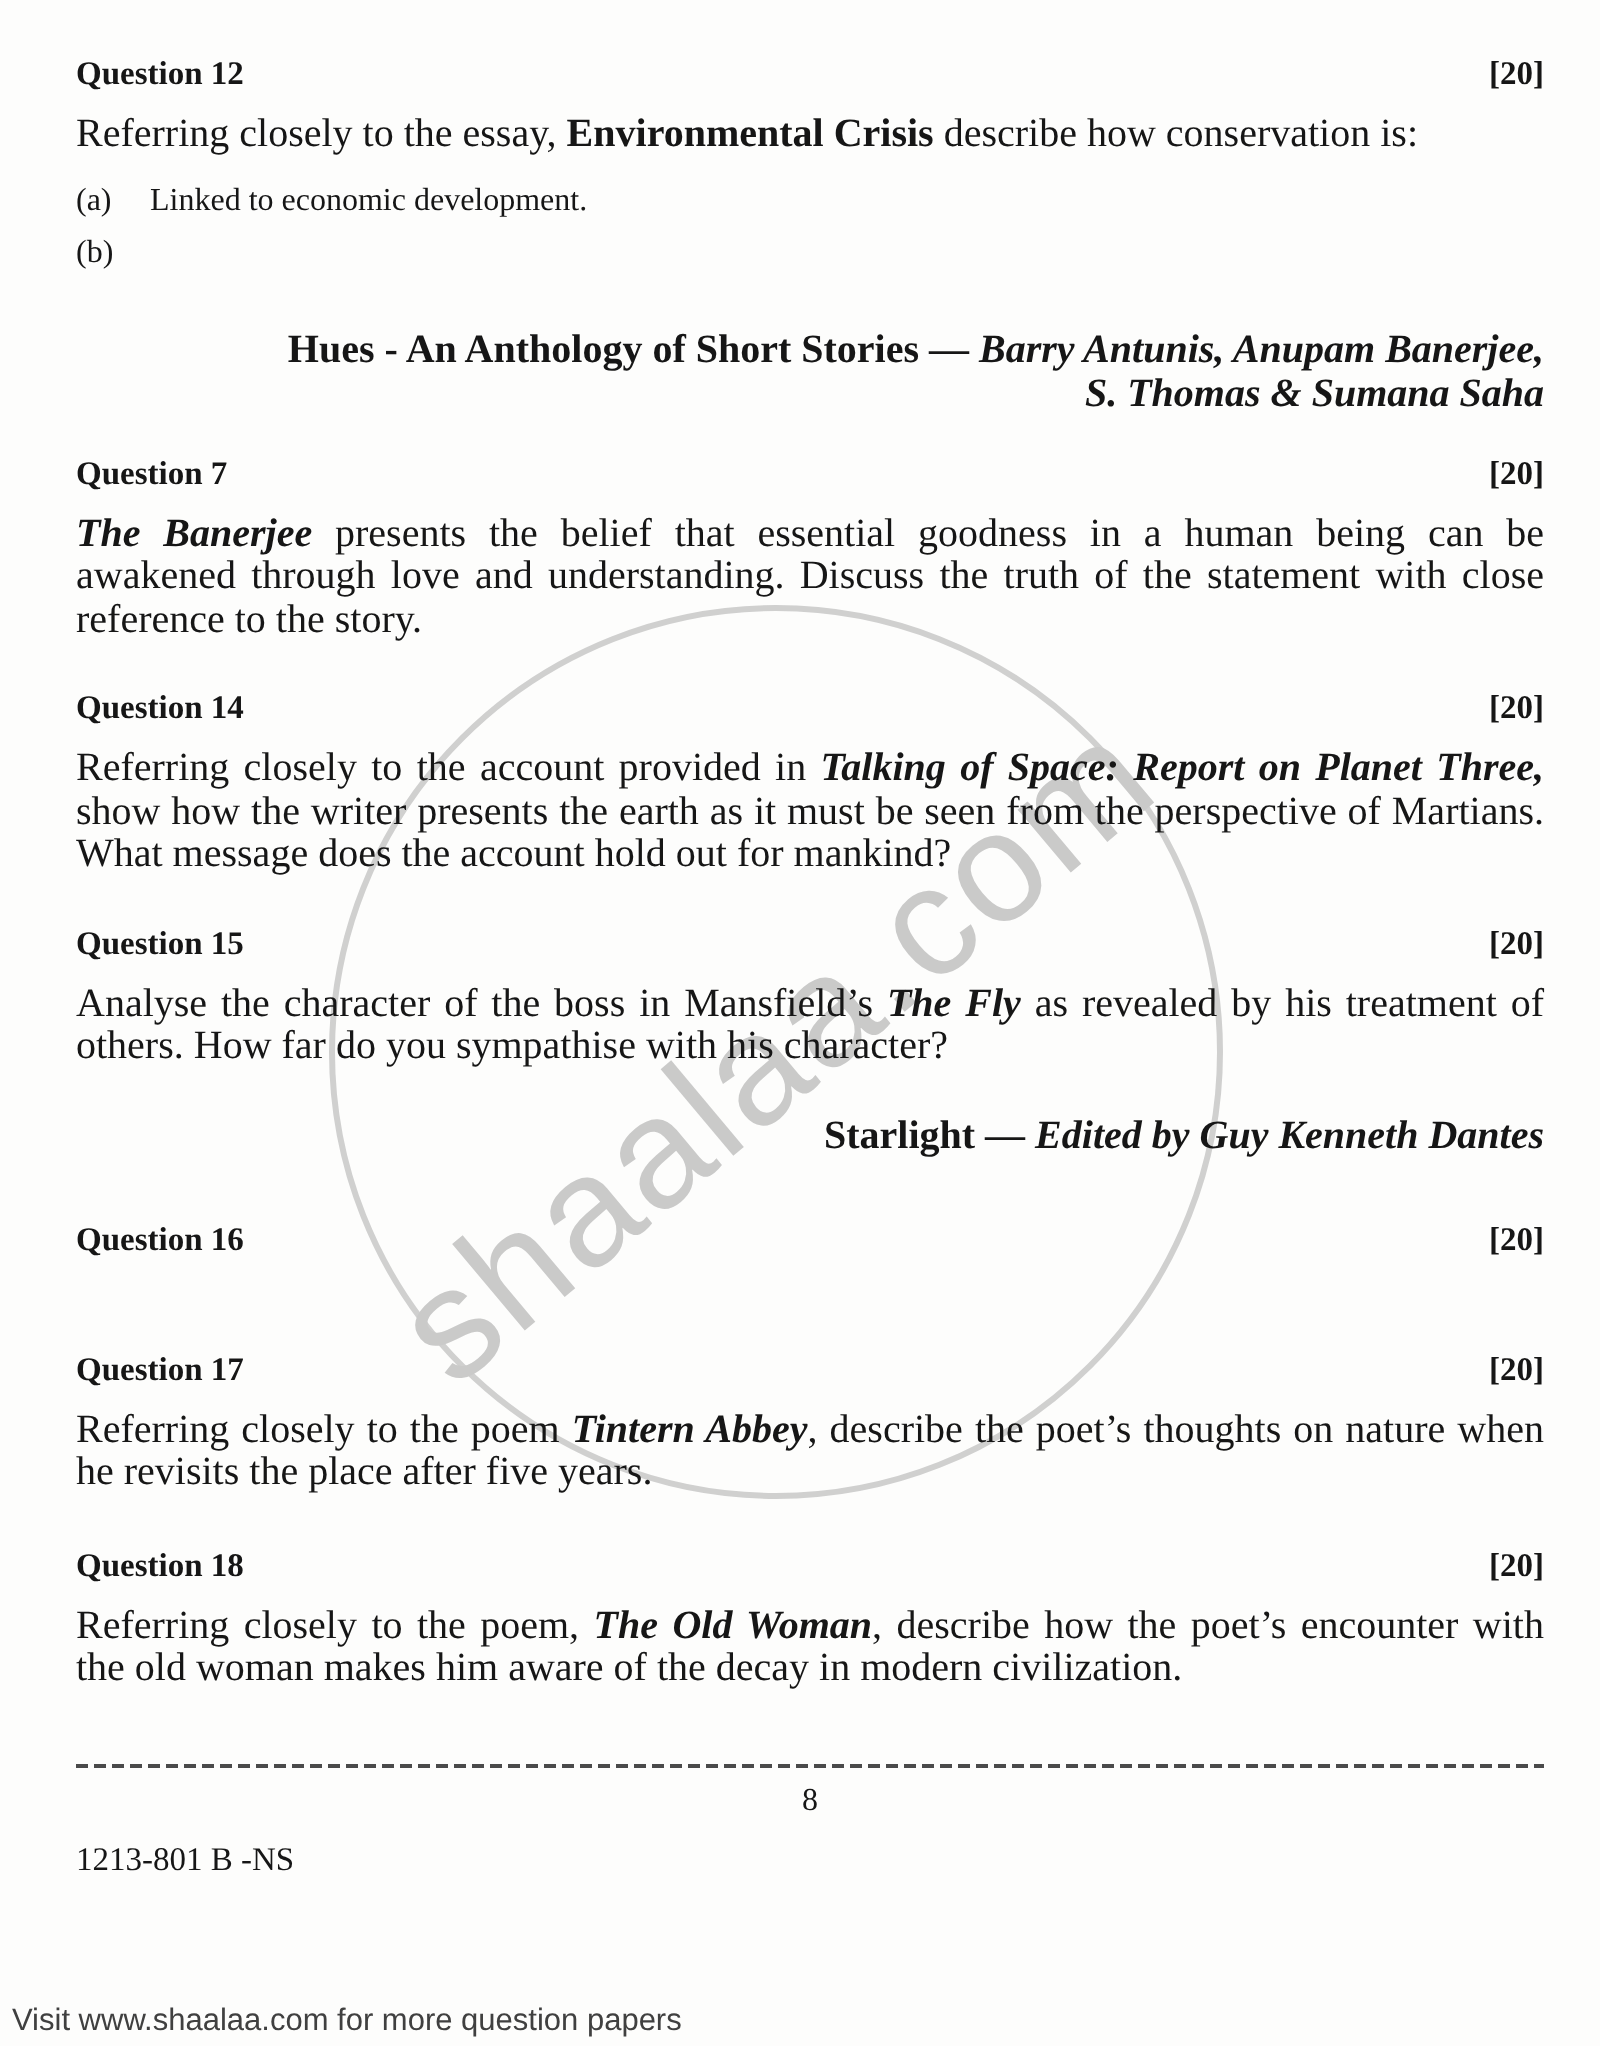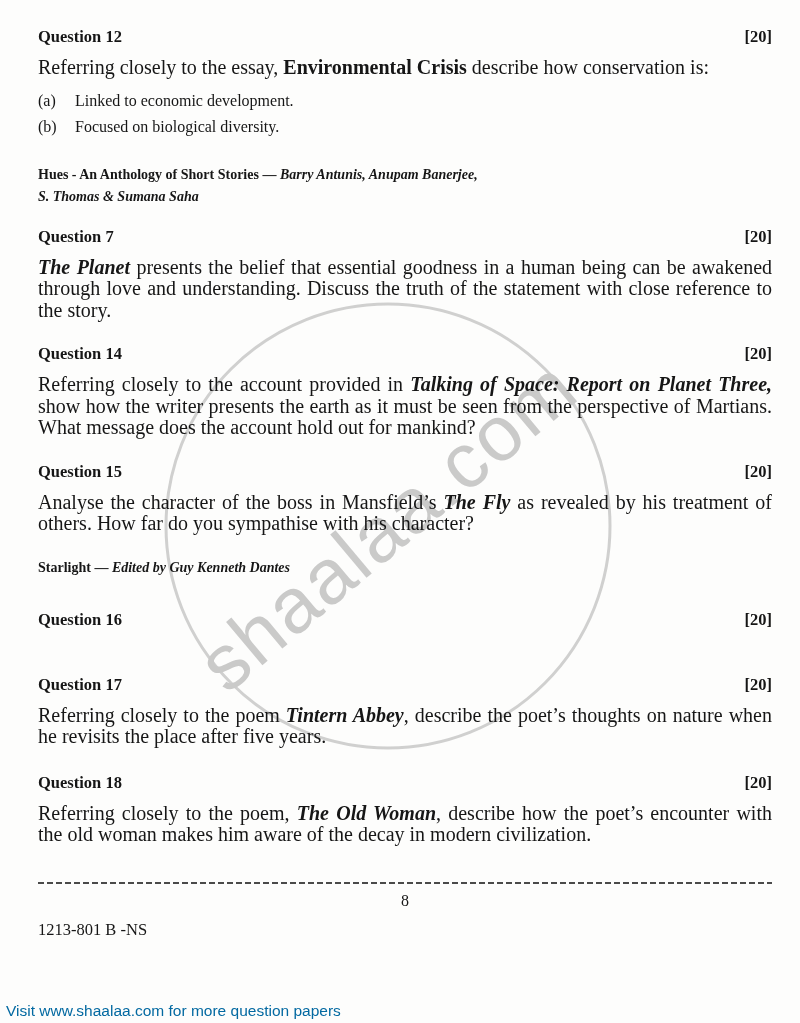--- a/index.html
+++ b/index.html
@@ -33,22 +33,22 @@
     margin: 10px 0 0 0;
     font-size: 20px;
     line-height: 21.5px;
     text-align: justify;
     font-family: Liberation Serif, serif;
   }
   .q-list { margin-top: 9px; }
   .q-item { display: flex; font-size: 16px; line-height: 26px; }
   .q-item-marker { width: 37px; flex: 0 0 37px; }
   .section-heading {
-    text-align: left;
-    font-size: 14px;
+    text-align: right;
+    font-size: 20px;
     line-height: 22px;
     margin-top: 24px;
   }
   .section-heading.starlight { margin-top: 22px; font-family: Liberation Serif, serif; }
   .seg-b  { font-weight: bold; }
   .seg-bi { font-weight: bold; font-style: italic; }
   .divider {
     margin-top: 36px;
     height: 2px;
     background-image: repeating-linear-gradient(to right, #4a4a4a 0 6px, transparent 6px 9px);
@@ -65,21 +65,21 @@
     margin-top: 8px;
     line-height: 21px;
   }
   .visit-line {
     position: absolute;
     left: 6px;
     bottom: 3px;
     z-index: 3;
     font-family: "Liberation Sans", sans-serif;
     font-size: 15.5px;
-    color: #0369a1;
+    color: #404040;
   }
   .watermark {
     position: absolute;
     left: 128px;
     top: 266px;
     z-index: 1;
     opacity: 0.45;
     pointer-events: none;
   }
 </style>
@@ -100,34 +100,33 @@
       <span>[20]</span>
     </div>
     <p class="q-body"><span>Referring closely to the essay, </span><span class="seg-b">Environmental Crisis</span><span> describe how conservation is:</span></p>
     <div class="q-list">
       <div class="q-item">
         <span class="q-item-marker">(a)</span>
         <span class="q-item-text">Linked to economic development.</span>
       </div>
       <div class="q-item">
         <span class="q-item-marker">(b)</span>
-        <span class="q-item-text">Focused on biological diversity.</span>
       </div>
     </div>
 
     <div class="section-heading">
       <div class="heading-line"><span class="seg-b">Hues - An Anthology of Short Stories — </span><span class="seg-bi">Barry Antunis, Anupam Banerjee,</span></div>
       <div class="heading-line"><span class="seg-bi">S. Thomas &amp; Sumana Saha</span></div>
     </div>
 
     <div class="q-header" style="margin-top:18px">
       <span>Question 7</span>
       <span>[20]</span>
     </div>
-    <p class="q-body"><span class="seg-bi">The Planet</span><span> presents the belief that essential goodness in a human being can be awakened through love and understanding. Discuss the truth of the statement with close reference to the story.</span></p>
+    <p class="q-body"><span class="seg-bi">The Banerjee</span><span> presents the belief that essential goodness in a human being can be awakened through love and understanding. Discuss the truth of the statement with close reference to the story.</span></p>
 
     <div class="q-header">
       <span>Question 14</span>
       <span>[20]</span>
     </div>
     <p class="q-body"><span>Referring closely to the account provided in </span><span class="seg-bi">Talking of Space: Report on Planet Three,</span><span> show how the writer presents the earth as it must be seen from the perspective of Martians. What message does the account hold out for mankind?</span></p>
 
     <div class="q-header">
       <span>Question 15</span>
       <span>[20]</span>

